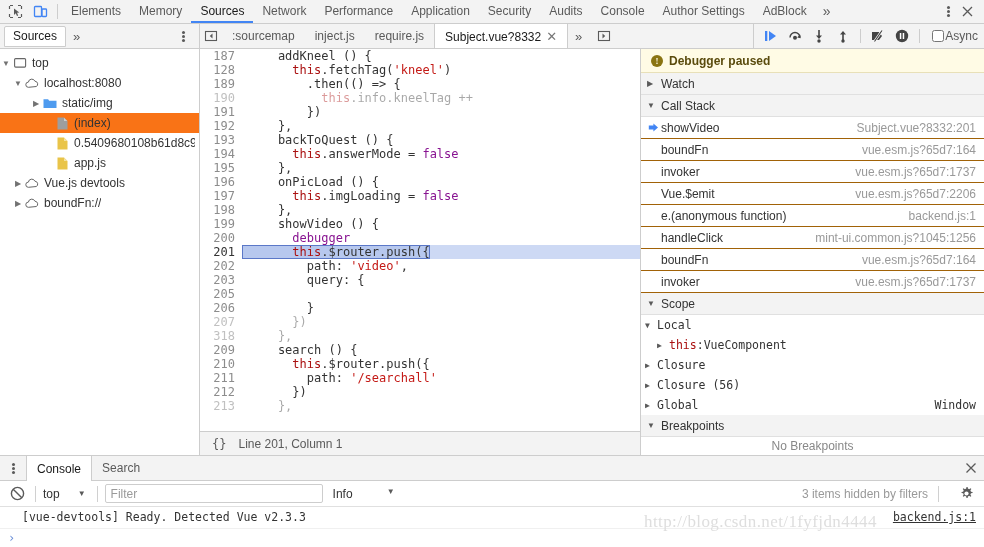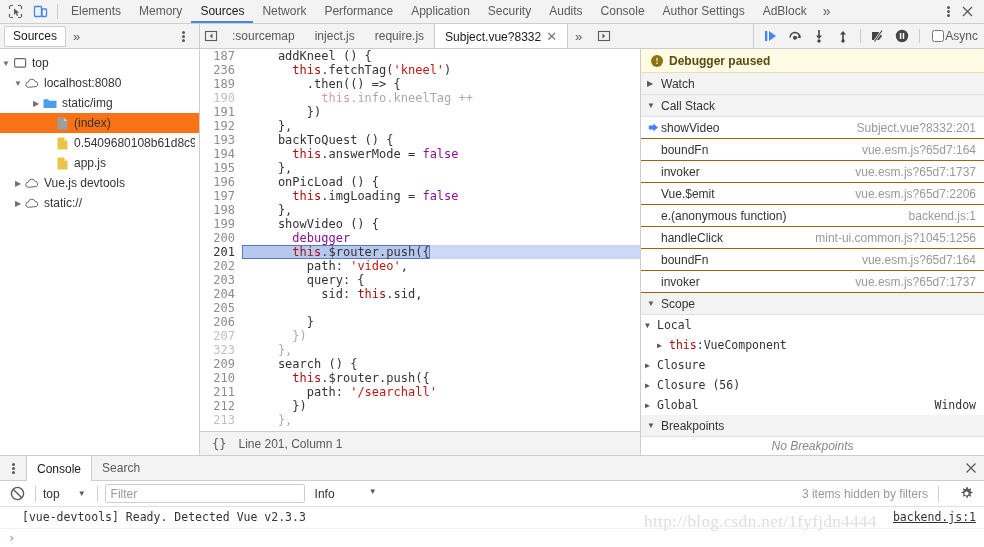--- a/index.html
+++ b/index.html
@@ -188,21 +188,21 @@
   .cs-loc { color: #999; white-space:nowrap; }
   .scope-body { font-family:"DejaVu Sans Mono","Liberation Mono", monospace; font-size:11.5px; }
   .sc-row { display:flex; align-items:center; height:20px; padding-left:4px; white-space:nowrap; cursor:pointer; }
   .sc-row .caret2 { width:12px; font-size:8px; color:#5a5a5a; }
   .sc-indent { padding-left: 16px; }
   .sc-key-this { color: #a11; }
   .sc-val { color: #333; }
   .sc-right { margin-left:auto; padding-right:8px; color:#333; }
   .no-bp {
     display:flex; align-items:center; justify-content:center;
-    height: 22px; font-style: italic; color: #888; font-size: 12px;
+    height: 22px; color: #888; font-size: 12px;
   }
 
   
   .drawer { border-top: 1px solid #cdcdcd; background:#fff; display:flex; flex-direction:column; }
   .drawer-tabbar {
     height: 25px; min-height:25px; display:flex; align-items:stretch;
     background:#f3f3f3; border-bottom:1px solid #cdcdcd;
   }
   .drawer-dots { width: 26px; display:flex;align-items:center;justify-content:center;cursor:pointer; }
   .dtab {
@@ -220,21 +220,21 @@
     padding: 0 8px 0 6px; border-bottom:1px solid #e0e0e0; background:#fff;
   }
   .clear-btn { width:22px;height:22px;display:flex;align-items:center;justify-content:center;cursor:pointer;}
   .fsep { width:1px; height:16px; background:#d0d0d0; margin: 0 7px; }
   .ctx-select {
     display:flex; align-items:center; gap:18px;
     font-size:12px; color:#333; cursor:pointer; padding-right:4px;
   }
   .tri-down { font-size:8px; color:#5a5a5a; }
   .filter-input {
-    width: 200px; height: 19px;
+    width: 218px; height: 19px;
     border: 1px solid #cdcdcd; border-radius: 2px;
     font-size: 12px; padding: 0 5px; color:#333;
     font-family:"Liberation Sans", sans-serif; outline:none;
   }
   .filter-input::placeholder { color: #9a9a9a; }
   .level-select { display:flex; align-items:flex-start; gap:34px; margin-left:10px; font-size:12px; color:#333; cursor:pointer; }
   .hidden-note { margin-left:auto; font-size:12px; color:#999; }
   .gear-btn { width:20px;height:20px;display:flex;align-items:center;justify-content:center;margin-left:10px;cursor:pointer;}
   .console-body { flex:1; position:relative; overflow:hidden; }
   .console-msg {
@@ -472,48 +472,47 @@
         </span>
         <span class="tree-label">Vue.js devtools</span>
       </div>
       <div class="tree-row" style="padding-left:12px">
         <span class="tw">▶</span>
         <span class="tree-icon">
           <svg width="15" height="11" viewBox="0 0 15 11">
               <path d="M3.4 9.3 a2.6 2.6 0 0 1 0-5.2 a3.4 3.4 0 0 1 6.5-0.9 a2.9 2.9 0 0 1 1.5 5.3 z" fill="#fff" stroke="#666" stroke-width="1"></path>
             </svg>
         </span>
-        <span class="tree-label">static://</span>
+        <span class="tree-label">boundFn://</span>
       </div>
     </div>
 
     <div class="editor-wrap">
       <div class="editor" id="editor">
           <div class="code-line"><div class="gutter">187</div><div class="codetext"><span class="tok-pl">    addKneel () {</span></div></div>
-          <div class="code-line"><div class="gutter">236</div><div class="codetext"><span class="tok-pl">      </span><span class="tok-this">this</span><span class="tok-pl">.fetchTag(</span><span class="tok-str">'kneel'</span><span class="tok-pl">)</span></div></div>
+          <div class="code-line"><div class="gutter">128</div><div class="codetext"><span class="tok-pl">      </span><span class="tok-this">this</span><span class="tok-pl">.fetchTag(</span><span class="tok-str">'kneel'</span><span class="tok-pl">)</span></div></div>
           <div class="code-line"><div class="gutter">189</div><div class="codetext"><span class="tok-pl">        .then(() =&gt; {</span></div></div>
           <div class="code-line"><div class="gutter dim">190</div><div class="codetext"><span class="tok-pl" style="opacity: 0.42;">          </span><span class="tok-this" style="opacity: 0.42;">this</span><span class="tok-pl" style="opacity: 0.42;">.info.kneelTag ++</span></div></div>
           <div class="code-line"><div class="gutter">191</div><div class="codetext"><span class="tok-pl">        })</span></div></div>
           <div class="code-line"><div class="gutter">192</div><div class="codetext"><span class="tok-pl">    },</span></div></div>
           <div class="code-line"><div class="gutter">193</div><div class="codetext"><span class="tok-pl">    backToQuest () {</span></div></div>
           <div class="code-line"><div class="gutter">194</div><div class="codetext"><span class="tok-pl">      </span><span class="tok-this">this</span><span class="tok-pl">.answerMode = </span><span class="tok-prop">false</span></div></div>
           <div class="code-line"><div class="gutter">195</div><div class="codetext"><span class="tok-pl">    },</span></div></div>
           <div class="code-line"><div class="gutter">196</div><div class="codetext"><span class="tok-pl">    onPicLoad () {</span></div></div>
           <div class="code-line"><div class="gutter">197</div><div class="codetext"><span class="tok-pl">      </span><span class="tok-this">this</span><span class="tok-pl">.imgLoading = </span><span class="tok-prop">false</span></div></div>
           <div class="code-line"><div class="gutter">198</div><div class="codetext"><span class="tok-pl">    },</span></div></div>
           <div class="code-line"><div class="gutter">199</div><div class="codetext"><span class="tok-pl">    showVideo () {</span></div></div>
           <div class="code-line"><div class="gutter">200</div><div class="codetext"><span class="tok-pl">      </span><span class="tok-prop">debugger</span></div></div>
           <div class="code-line exec"><div class="gutter">201</div><div class="codetext"><span class="tok-pl">      </span><span class="tok-this">this</span><span class="tok-pl">.$router.push({</span></div></div>
           <div class="code-line"><div class="gutter">202</div><div class="codetext"><span class="tok-pl">        path: </span><span class="tok-str">'video'</span><span class="tok-pl">,</span></div></div>
           <div class="code-line"><div class="gutter">203</div><div class="codetext"><span class="tok-pl">        query: {</span></div></div>
-          <div class="code-line"><div class="gutter">204</div><div class="codetext"><span class="tok-pl">          sid: </span><span class="tok-this">this</span><span class="tok-pl">.sid,</span></div></div>
           <div class="code-line"><div class="gutter">205</div></div>
           <div class="code-line"><div class="gutter">206</div><div class="codetext"><span class="tok-pl">        }</span></div></div>
           <div class="code-line"><div class="gutter dim">207</div><div class="codetext"><span class="tok-pl" style="opacity: 0.42;">      })</span></div></div>
-          <div class="code-line"><div class="gutter dim">323</div><div class="codetext"><span class="tok-pl" style="opacity: 0.42;">    },</span></div></div>
+          <div class="code-line"><div class="gutter dim">318</div><div class="codetext"><span class="tok-pl" style="opacity: 0.42;">    },</span></div></div>
           <div class="code-line"><div class="gutter">209</div><div class="codetext"><span class="tok-pl">    search () {</span></div></div>
           <div class="code-line"><div class="gutter">210</div><div class="codetext"><span class="tok-pl">      </span><span class="tok-this">this</span><span class="tok-pl">.$router.push({</span></div></div>
           <div class="code-line"><div class="gutter">211</div><div class="codetext"><span class="tok-pl">        path: </span><span class="tok-str">'/searchall'</span></div></div>
           <div class="code-line"><div class="gutter">212</div><div class="codetext"><span class="tok-pl">      })</span></div></div>
           <div class="code-line"><div class="gutter dim">213</div><div class="codetext"><span class="tok-pl" style="opacity: 0.42;">    },</span></div></div>
         </div>
       <div class="editor-status">
         <span class="braces">{}</span>
         <span>Line 201, Column 1</span>
       </div>

